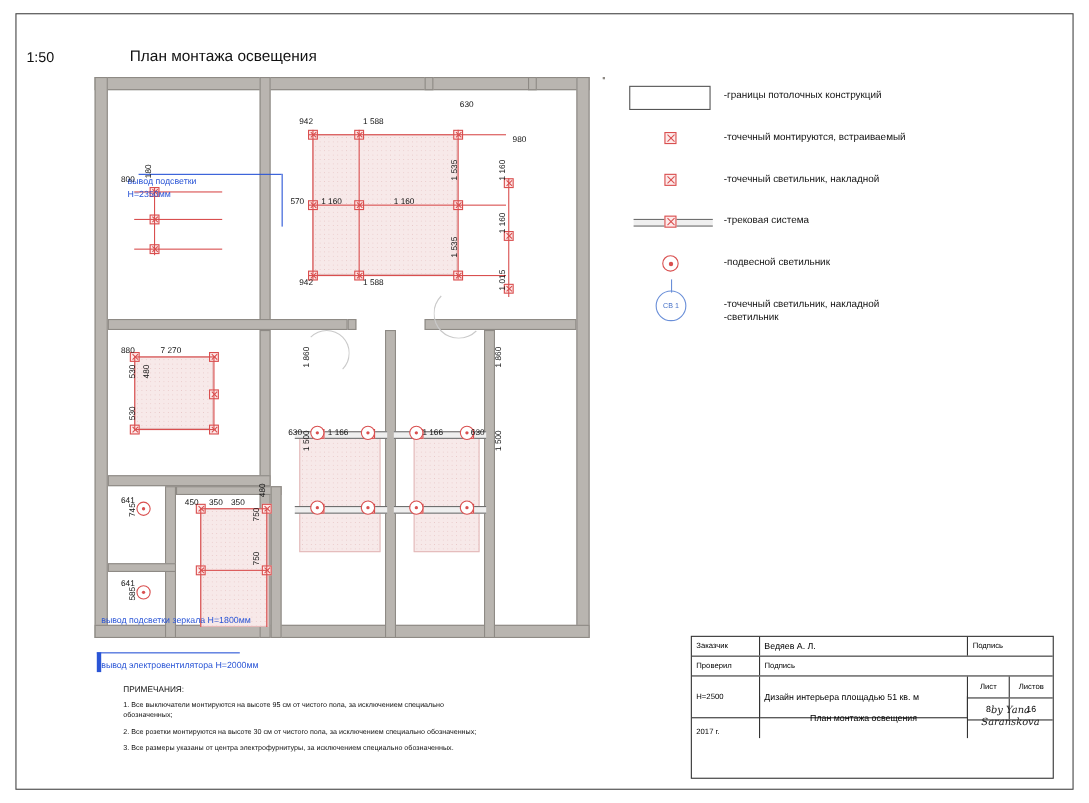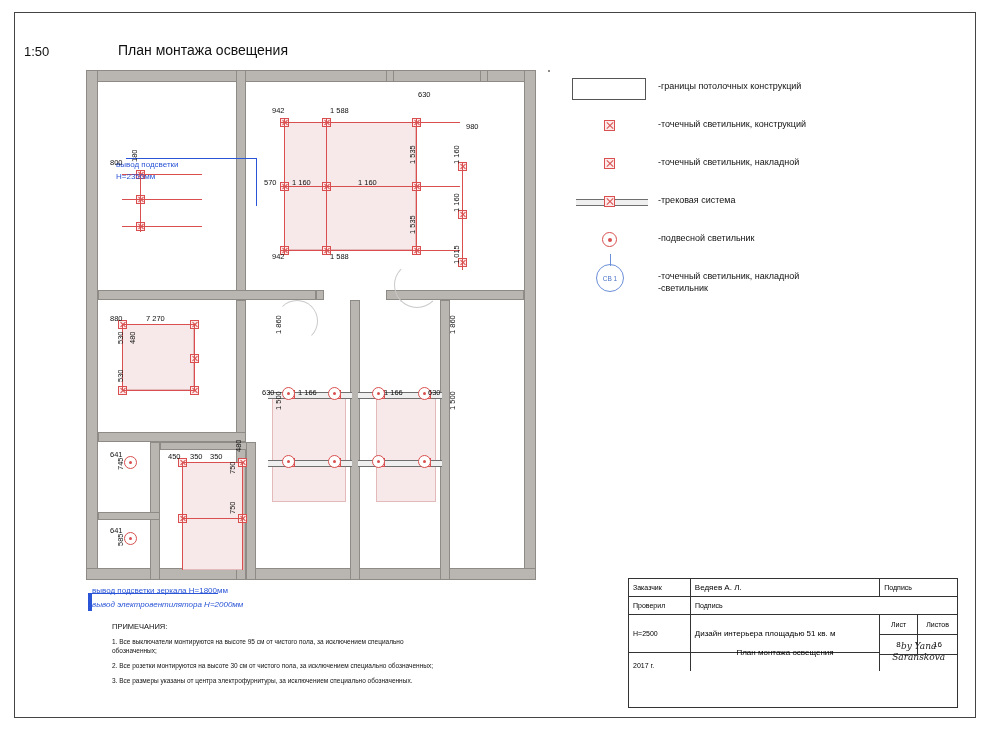--- a/index.html
+++ b/index.html
@@ -226,37 +226,37 @@
     <div class="dim" style="left:298px;top:326px;">1 166</div>
     <div class="dim" style="left:342px;top:326px;">630</div>
     <div class="dim v" style="left:188px;top:272px;">1 860</div>
     <div class="dim v" style="left:362px;top:272px;">1 860</div>
     <div class="dim v" style="left:188px;top:348px;">1 500</div>
     <div class="dim v" style="left:362px;top:348px;">1 500</div>
   </div>
 
   <div class="blueline" style="left:88px;top:593px;width:4px;height:18px;"></div>
   <div class="blueline" style="left:88px;top:593px;width:130px;height:1px;"></div>
-  <div class="bluetxt" style="left:92px;top:586px;text-align:center;">вывод подсветки зеркала Н=1800мм</div>
-  <div class="bluetxt" style="left:92px;top:600px;font-style:italic;">вывод электровентилятора Н=2000мм</div>
+  <div class="bluetxt" style="left:92px;top:559px;text-align:center;">вывод подсветки зеркала Н=1800мм</div>
+  <div class="bluetxt" style="left:92px;top:600px;">вывод электровентилятора Н=2000мм</div>
 
   <div class="legend">
 
     <div class="leg-row">
       <div class="leg-sym">
           <div class="leg-box"></div>
         </div>
       <div class="leg-txt">-границы потолочных конструкций</div>
     </div>
 
     <div class="leg-row">
       <div class="leg-sym">
         <div class="lamp-rec" style="left:32px;top:6px;width:11px;height:11px;"></div>
       </div>
-      <div class="leg-txt">-точечный светильник, конструкций</div>
+      <div class="leg-txt">-точечный монтируются, встраиваемый</div>
     </div>
 
     <div class="leg-row">
       <div class="leg-sym">
         <div class="lamp-rec" style="left:32px;top:6px;width:11px;height:11px;"></div>
       </div>
       <div class="leg-txt">-точечный светильник, накладной</div>
     </div>
 
     <div class="leg-row">

